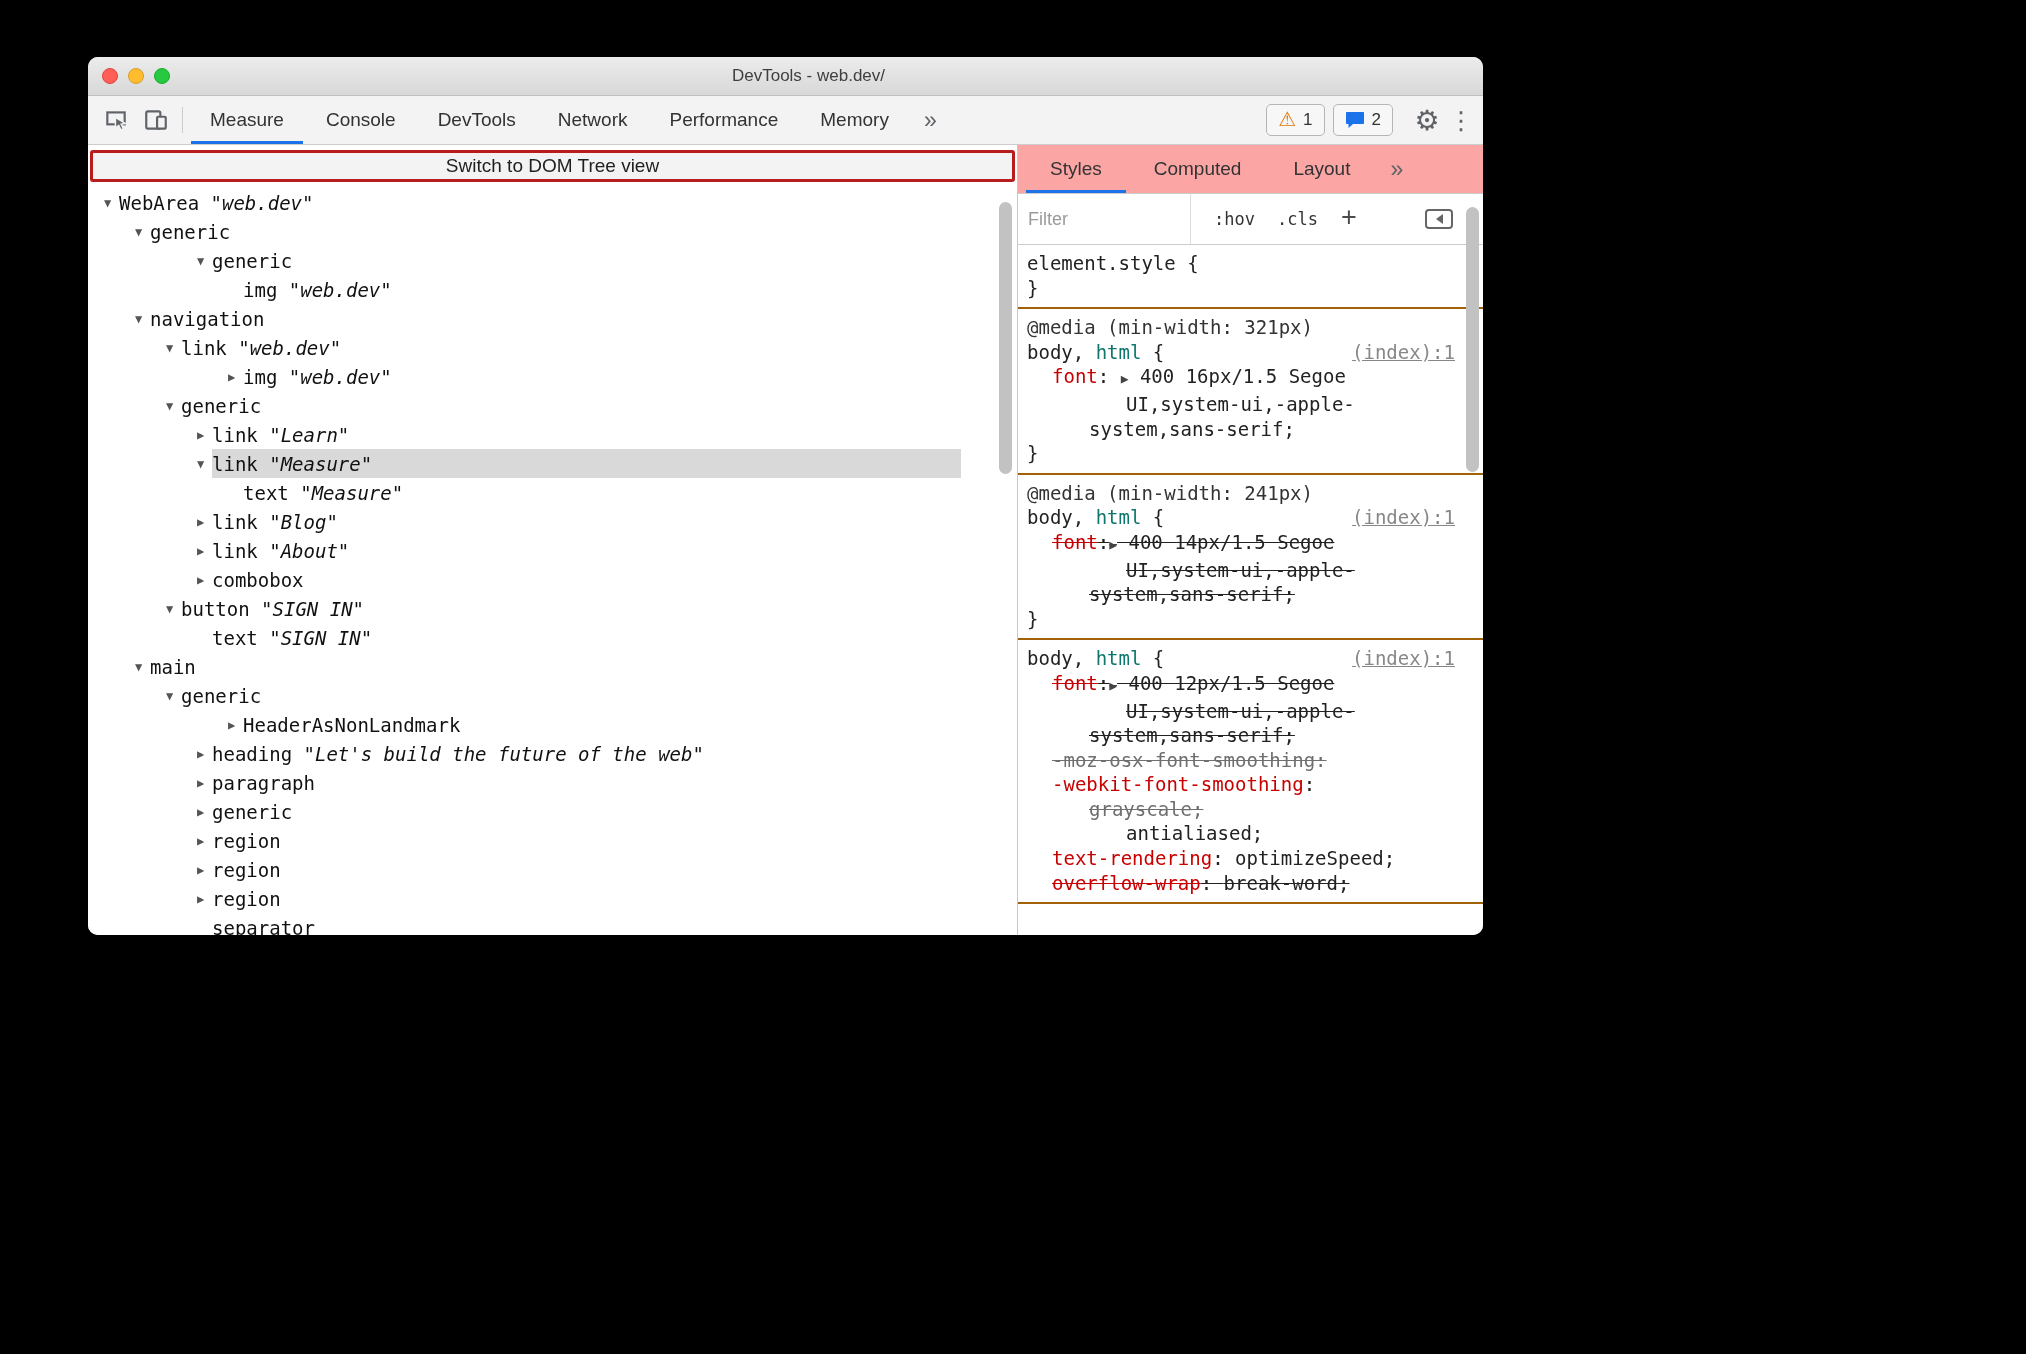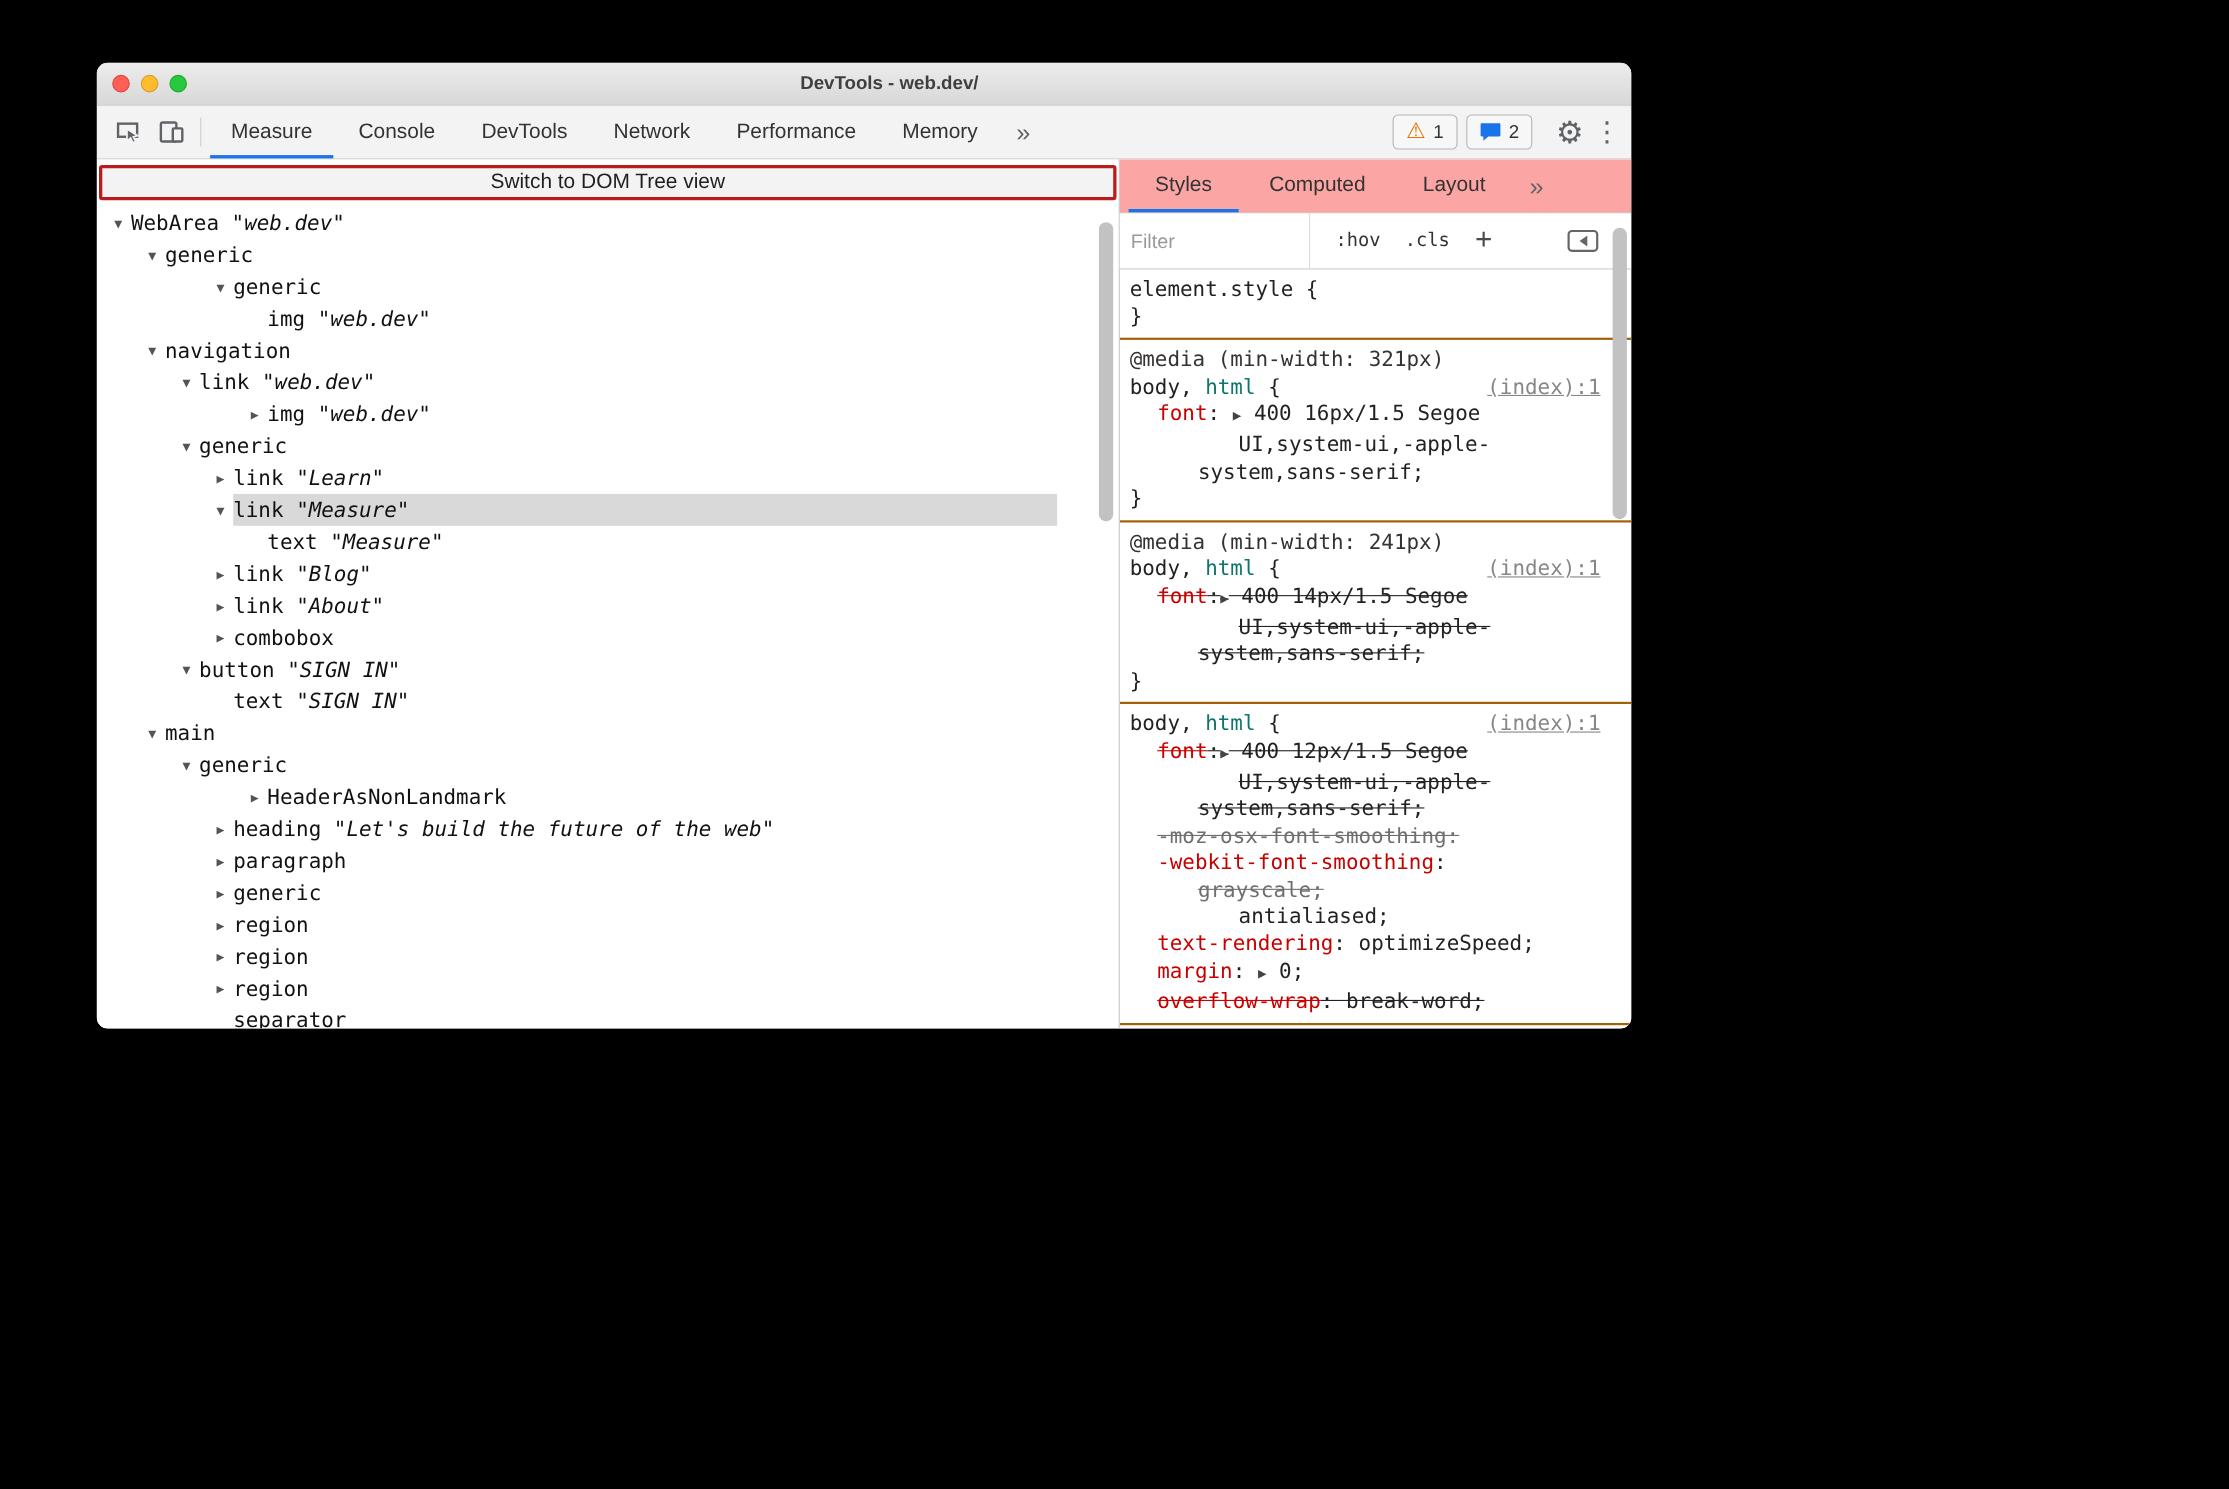--- a/index.html
+++ b/index.html
@@ -19,21 +19,21 @@
     flex:none; height:38px; position:relative;
     background:linear-gradient(#ececec,#d8d8d8); border-bottom:1px solid #bfbfbf;
   }
   .traffic { position:absolute; left:14px; top:0; height:100%; display:flex; align-items:center; gap:10px; }
   .light { width:16px; height:16px; border-radius:50%; box-sizing:border-box; }
   .light.red    { background:var(--traffic-red,#ff5f57);  border:1px solid #e0443e; }
   .light.yellow { background:var(--traffic-yellow,#febc2e); border:1px solid #d89e24; }
   .light.green  { background:var(--traffic-green,#28c840); border:1px solid #1aab29; }
   .win-title {
     position:absolute; left:0; right:0; top:0; line-height:38px; text-align:center;
-    font-size:17px; font-weight:700; color:#3f3f3f;margin-left:46px;
+    font-size:17px; font-weight:400; color:#3f3f3f;margin-left:46px;
   }
   
   .toolbar {
     flex:none; height:48px; background:#f3f3f3; border-bottom:1px solid #ccc;
     display:flex; align-items:center; padding:0 8px;
   }
   .icon-btn { border:none; background:transparent; padding:0; width:40px; height:40px;
     display:flex; align-items:center; justify-content:center; color:#5f6368; cursor:default; }
   .vsep { width:1px; height:26px; background:#ccc; margin:0 6px; flex:none; }
   .vsep.tall { height:100%; margin:0 12px 0 8px; background:#ddd; }
@@ -252,21 +252,20 @@
           <div class="style-section">
             <div class="code-line ind0"><span class="line-main"><span class="c-sel">body, </span><span class="c-selmuted">html</span><span class="c-sel"> {</span></span><span class="rule-link">(index):1</span></div>
             <div class="code-line ind1"><span class="line-main"><span class="c-prop s">font</span><span class="c-plain s">:</span><span class="c-arrow s">▶</span><span class="c-val s"> 400 12px/1.5 Segoe</span></span></div>
             <div class="code-line ind3"><span class="line-main"><span class="c-val s">UI,system-ui,-apple-</span></span></div>
             <div class="code-line ind2"><span class="line-main"><span class="c-val s">system,sans-serif;</span></span></div>
             <div class="code-line ind1"><span class="line-main"><span class="c-muted s">-moz-osx-font-smoothing:</span></span></div>
             <div class="code-line ind1"><span class="line-main"><span class="c-prop">-webkit-font-smoothing</span><span class="c-plain">:</span></span></div>
             <div class="code-line ind2"><span class="line-main"><span class="c-muted s">grayscale;</span></span></div>
             <div class="code-line ind3"><span class="line-main"><span class="c-val">antialiased;</span></span></div>
             <div class="code-line ind1"><span class="line-main"><span class="c-prop">text-rendering</span><span class="c-plain">: </span><span class="c-val">optimizeSpeed;</span></span></div>
-            <div class="code-line ind1"><span class="line-main"><span class="c-prop">margin</span><span class="c-plain">: </span><span class="c-arrow">▶</span><span class="c-val"> 0;</span></span></div>
             <div class="code-line ind1"><span class="line-main"><span class="c-prop s">overflow-wrap</span><span class="c-plain s">: </span><span class="c-val s">break-word;</span></span></div>
           </div>
         </div>
       <div class="scroll-thumb right-thumb"></div>
     </div>
 
   </div>
 </div>
 
 </body></html>

